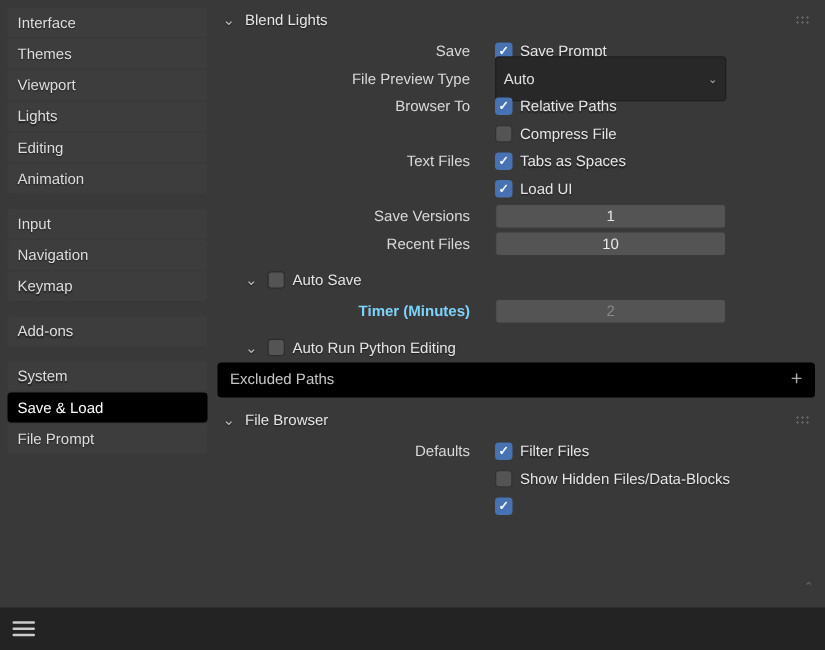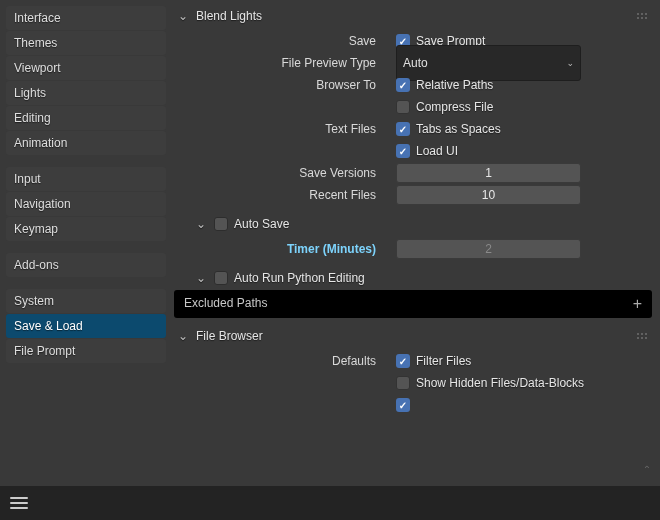--- a/index.html
+++ b/index.html
@@ -1,21 +1,21 @@
 <!DOCTYPE html>
 <html><head>
 <meta charset="utf-8">
 <style>
   * { box-sizing: border-box; margin: 0; padding: 0; font-family: -apple-system, "Segoe UI", Arial, sans-serif; }
   body { width: 660px; height: 520px; background: #393939; color: #e6e6e6; font-size: 12px; overflow: hidden; position: relative; }
   .container { display: flex; height: 485px; }
   .sidebar { width: 172px; padding: 6px; display: flex; flex-direction: column; gap: 12px; }
   .sidegroup { display: flex; flex-direction: column; gap: 1px; }
   .sideitem { background: #3d3d3d; padding: 5px 8px; border-radius: 3px; color: #dedede; text-shadow: 0 1px 1px rgba(0,0,0,0.5); cursor: pointer; }
-  .sideitem.active { background: #0c4a6e; color: #fff; }
+  .sideitem.active { background: #000000; color: #fff; }
   .main { flex: 1; padding: 6px 8px 0 2px; overflow-y: auto; }
   .panel-header { display: flex; align-items: center; gap: 6px; padding: 3px 2px; text-shadow: 0 1px 1px rgba(0,0,0,0.5); position: relative; }
   .panel-header .grip { position:absolute; right:4px; top:6px; width:12px; height:8px; opacity:.35;
     background: radial-gradient(circle,#aaa 0.8px,transparent 1px); background-size:4px 4px; }
   .panel-header .chev { width: 14px; text-align:center; color:#bbb; }
   .panel-header .hcb { width:14px; height:14px; border-radius:3px; background:#545454; border:1px solid #2d2d2d; }
   .panel-body { padding: 4px 0 8px 0; }
   .row { display: flex; align-items: center; height: 22px; gap: 12px; }
   .rl { width: 210px; text-align: right; padding-right: 8px; color: #d9d9d9; }
   .rl.dim { color: #7dd3fc; font-weight: bold; }

